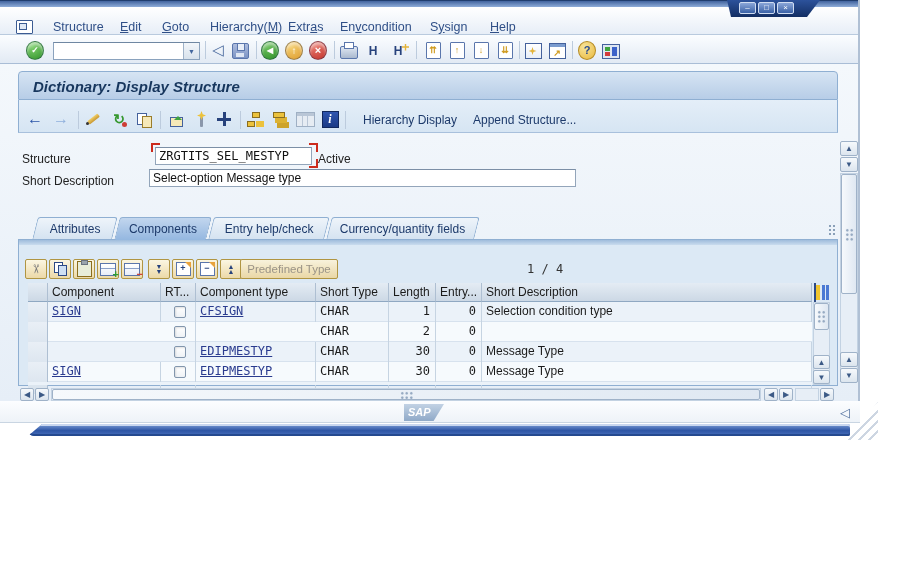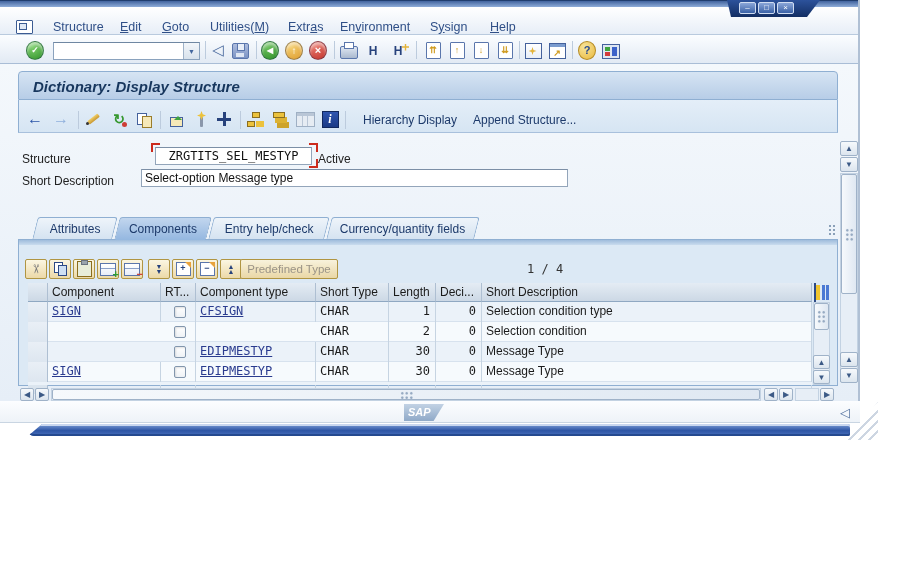--- a/index.html
+++ b/index.html
@@ -39,21 +39,21 @@
     background:linear-gradient(#d6e4f3,#b7cde7);border:1px solid #8fafd2;border-radius:4px 4px 0 0;}
   .title{position:absolute;left:14px;top:6px;font-size:15px;font-weight:bold;font-style:italic;color:#17365d;}
   .apptb{left:18px;top:100px;width:820px;height:33px;box-sizing:border-box;
     background:linear-gradient(#e4eef8,#d6e5f3);border-left:1px solid #8fafd2;border-right:1px solid #8fafd2;
     border-bottom:1px solid #a8c0dc;}
   .aico{position:absolute;top:109px;width:20px;height:20px;display:flex;align-items:center;justify-content:center;cursor:pointer;}
   .atext{position:absolute;top:113px;font-size:12px;color:#1d3a6b;cursor:pointer;white-space:nowrap;}
   .flabel{position:absolute;font-size:12px;color:#222;}
   .field{position:absolute;height:18px;box-sizing:border-box;background:#fff;border:1px solid #93a5ba;
     border-top-color:#7c8fa6;font-size:12px;padding:0 3px;color:#111;}
-  .monofield{font-family:"DejaVu Sans Mono","Liberation Mono",monospace;text-align:center;}
+  .monofield{font-family:"DejaVu Sans Mono","Liberation Mono",monospace;}
   .corner{position:absolute;width:7px;height:7px;}
   .c-tl{border-left:2px solid #cc2b1d;border-top:2px solid #cc2b1d;}
   .c-tr{border-right:2px solid #cc2b1d;border-top:2px solid #cc2b1d;}
   .c-br{border-right:2px solid #cc2b1d;border-bottom:2px solid #cc2b1d;}
   
   .tab{position:absolute;top:217px;height:22px;box-sizing:border-box;z-index:2;cursor:pointer;
     background:linear-gradient(#eef4fa,#d5e3f1);border:1px solid #8fafd2;border-bottom:none;
     border-radius:3px 3px 0 0;transform:skewX(-14deg);display:flex;align-items:center;justify-content:center;}
   .tab>span{transform:skewX(14deg);font-size:12px;color:#1d3a6b;white-space:nowrap;}
   .tab.active{background:linear-gradient(#c2d6ee,#94b7e0);height:23px;z-index:4;}
@@ -191,23 +191,23 @@
     <span class="winbtn" style="left:12px">–</span>
     <span class="winbtn" style="left:31px">□</span>
     <span class="winbtn" style="left:50px">×</span>
   </div>
 
   <div class="abs menubar">
     <span class="sysico"></span>
     <span class="mi" style="left:53px"><span>Structure</span><span class="u"></span><span></span></span>
     <span class="mi" style="left:120px"><span></span><span class="u">E</span><span>dit</span></span>
     <span class="mi" style="left:162px"><span></span><span class="u">G</span><span>oto</span></span>
-    <span class="mi" style="left:210px"><span>Utilities(</span><span class="u">M</span><span>)</span></span>
+    <span class="mi" style="left:210px"><span>Hierarchy(</span><span class="u">M</span><span>)</span></span>
     <span class="mi" style="left:288px"><span>Extr</span><span class="u">a</span><span>s</span></span>
-    <span class="mi" style="left:340px"><span>En</span><span class="u">v</span><span>ironment</span></span>
+    <span class="mi" style="left:340px"><span>En</span><span class="u">v</span><span>condition</span></span>
     <span class="mi" style="left:430px"><span>S</span><span class="u">y</span><span>sign</span></span>
     <span class="mi" style="left:490px"><span></span><span class="u">H</span><span>elp</span></span>
   </div>
 
   <div class="abs toolbar">
     <span class="tico" style="left:26px;top:6px">
       <span class="circ" style="background:radial-gradient(circle at 35% 30%,#7fd06f,#2f9128)">✓</span>
       </span>
   </div>
   <div class="cmdwrap">
@@ -314,21 +314,21 @@
   <span class="atext" style="left:363px">Hierarchy Display</span>
   <span class="atext" style="left:473px">Append Structure...</span>
 
   <span class="flabel" style="left:22px;top:152px">Structure</span>
   <input class="field monofield" style="left: 155px; top: 147px; width: 157px;" value="ZRGTITS_SEL_MESTYP">
   <span class="corner c-tl" style="left:151px;top:143px"></span>
   <span class="corner c-tr" style="left:309px;top:143px"></span>
   <span class="corner c-br" style="left:309px;top:159px"></span>
   <span class="flabel" style="left:318px;top:152px">Active</span>
   <span class="flabel" style="left:22px;top:174px">Short Description</span>
-  <input class="field" style="left: 141px; top: 169px; width: 427px;" value="Select-option Message type">
+  <input class="field" style="left: 149px; top: 169px; width: 427px;" value="Select-option Message type">
 
   <div class="tab" style="left:35px;width:80px">
       <span>Attributes</span>
     </div>
   <div class="tab active" style="left:117px;width:92px">
       <span>Components</span>
     </div>
   <div class="tab" style="left:211px;width:116px">
       <span>Entry help/check</span>
     </div>
@@ -376,21 +376,21 @@
   <span class="predef">Predefined Type</span>
   <span class="posind">1 / 4</span>
 
   <div class="thead">
     <span class="hcell" style="left:0;width:20px"></span>
     <span class="hcell" style="left:20px;width:113px">Component</span>
     <span class="hcell" style="left:133px;width:35px">RT...</span>
     <span class="hcell" style="left:168px;width:120px">Component type</span>
     <span class="hcell" style="left:288px;width:73px">Short Type</span>
     <span class="hcell" style="left:361px;width:47px">Length</span>
-    <span class="hcell" style="left:408px;width:46px">Deci...</span>
+    <span class="hcell" style="left:408px;width:46px">Entry...</span>
     <span class="hcell" style="left:454px;width:330px">Short Description</span>
   </div>
   <span class="abs" style="left:814px;top:284px;z-index:3"><span class="ic-config"></span></span>
 
   <div class="trow r-a" style="top:302px">
     <span class="cell selcell" style="left:0;width:20px"></span>
     <span class="cell mono link" style="left:20px;width:113px">SIGN</span>
     <span class="cell" style="left:133px;width:35px">
         <span class="cb" style="left:13px"></span>
       </span>
@@ -401,21 +401,20 @@
     <span class="cell" style="left:454px;width:330px">Selection condition type</span>
   </div>
   <div class="trow r-b" style="top:322px">
     <span class="cell selcell" style="left:0;width:20px"></span>
     <span class="cell" style="left:133px;width:35px">
         <span class="cb" style="left:13px"></span>
       </span>
     <span class="cell mono" style="left:288px;width:73px">CHAR</span>
     <span class="cell mono num" style="left:361px;width:47px">2</span>
     <span class="cell mono num" style="left:408px;width:46px">0</span>
-    <span class="cell" style="left:454px;width:330px">Selection condition</span>
   </div>
   <div class="trow r-a" style="top:342px">
     <span class="cell selcell" style="left:0;width:20px"></span>
     <span class="cell" style="left:133px;width:35px">
         <span class="cb" style="left:13px"></span>
       </span>
     <span class="cell mono link" style="left:168px;width:120px">EDIPMESTYP</span>
     <span class="cell mono" style="left:288px;width:73px">CHAR</span>
     <span class="cell mono num" style="left:361px;width:47px">30</span>
     <span class="cell mono num" style="left:408px;width:46px">0</span>

